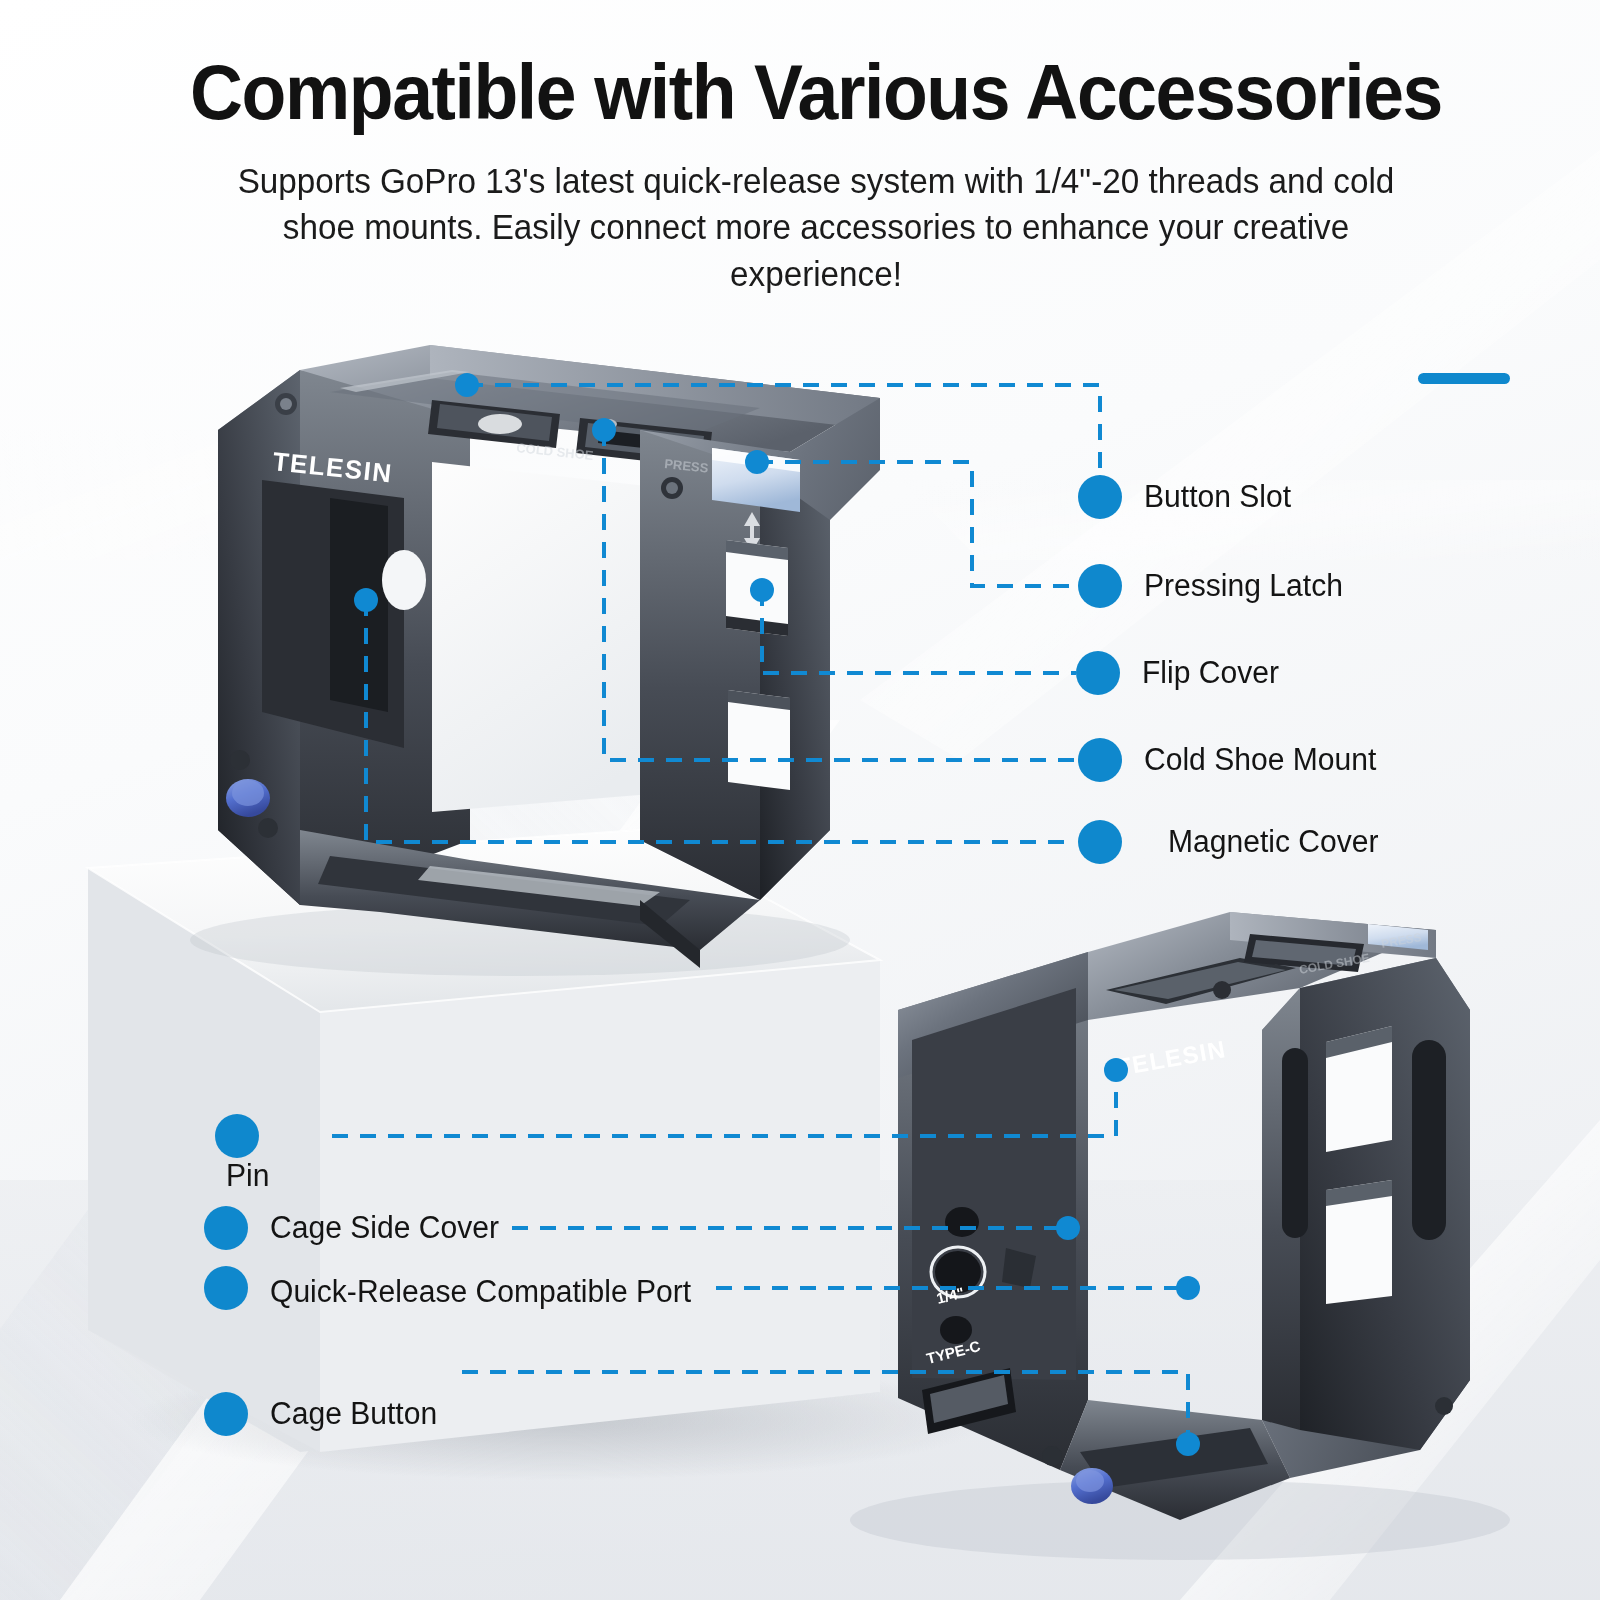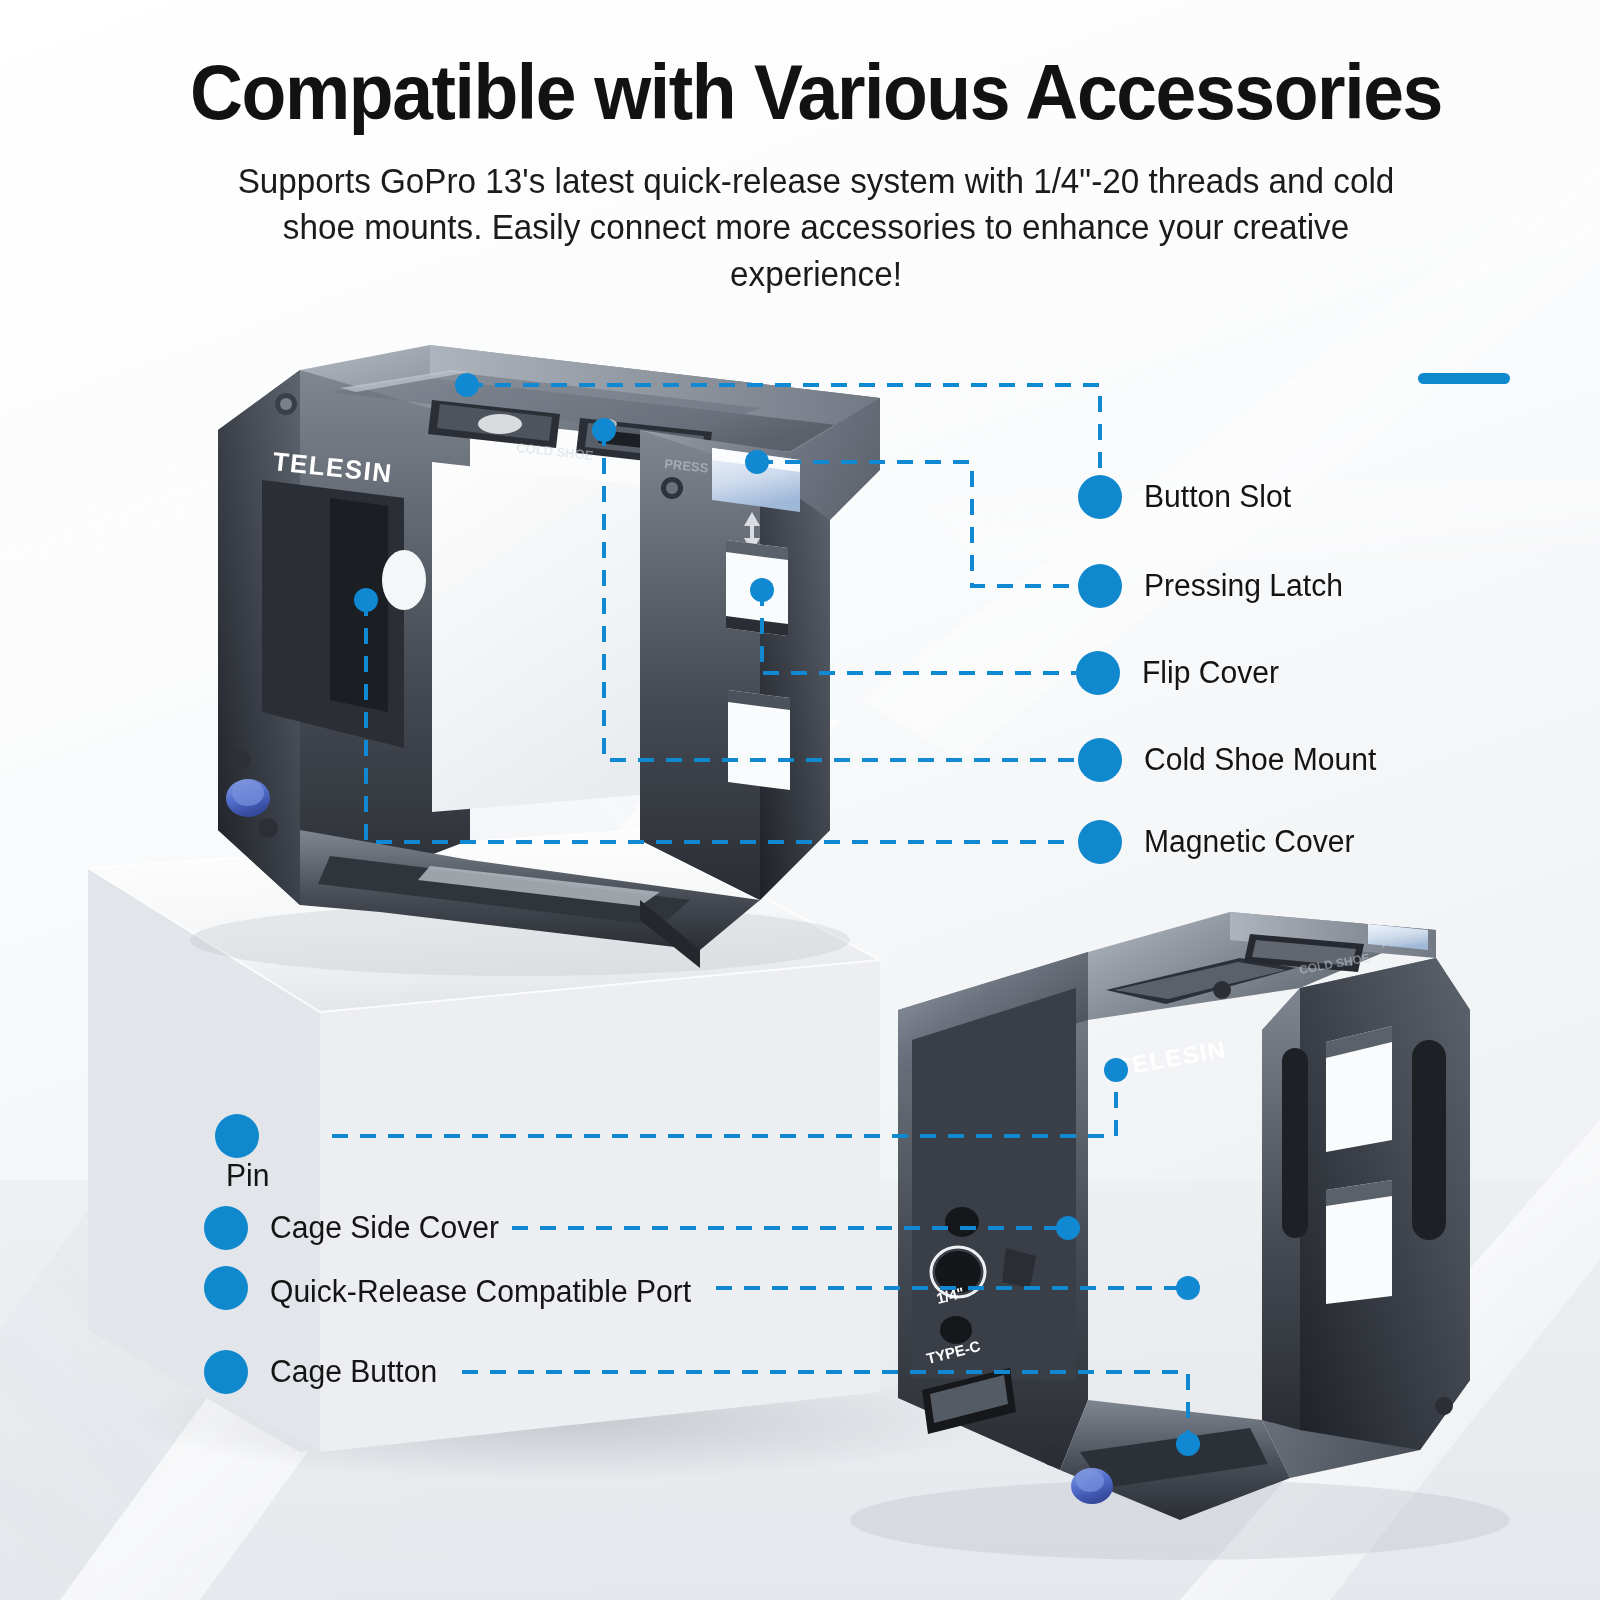--- a/index.html
+++ b/index.html
@@ -322,33 +322,33 @@
   <div class="lbl">Pressing Latch</div>
 </div>
 <div class="callout right" style="left:1076px; top:651px;">
   <div class="dot"></div>
   <div class="lbl">Flip Cover</div>
 </div>
 <div class="callout right" style="left:1078px; top:738px;">
   <div class="dot"></div>
   <div class="lbl">Cold Shoe Mount</div>
 </div>
-<div class="callout right" style="left:1078px; top:820px;">
+<div class="callout right" style="left:1078px; top:820px;gap:24px;">
   <div class="dot"></div>
   <div class="lbl">Magnetic Cover</div>
 </div>
 
 <div class="callout left" style="left:204px; top:1114px;flex-direction:column;">
   <div class="dot"></div>
   <div class="lbl">Pin</div>
 </div>
 <div class="callout left" style="left:204px; top:1206px;">
   <div class="dot"></div>
   <div class="lbl">Cage Side Cover</div>
 </div>
 <div class="callout left" style="left:204px; top:1266px;align-items:flex-end;">
   <div class="dot"></div>
   <div class="lbl">Quick-Release Compatible Port</div>
 </div>
-<div class="callout left" style="left:204px; top:1350px;">
+<div class="callout left" style="left:204px; top:1392px;">
   <div class="dot"></div>
   <div class="lbl">Cage Button</div>
 </div>
 
 </body></html>

